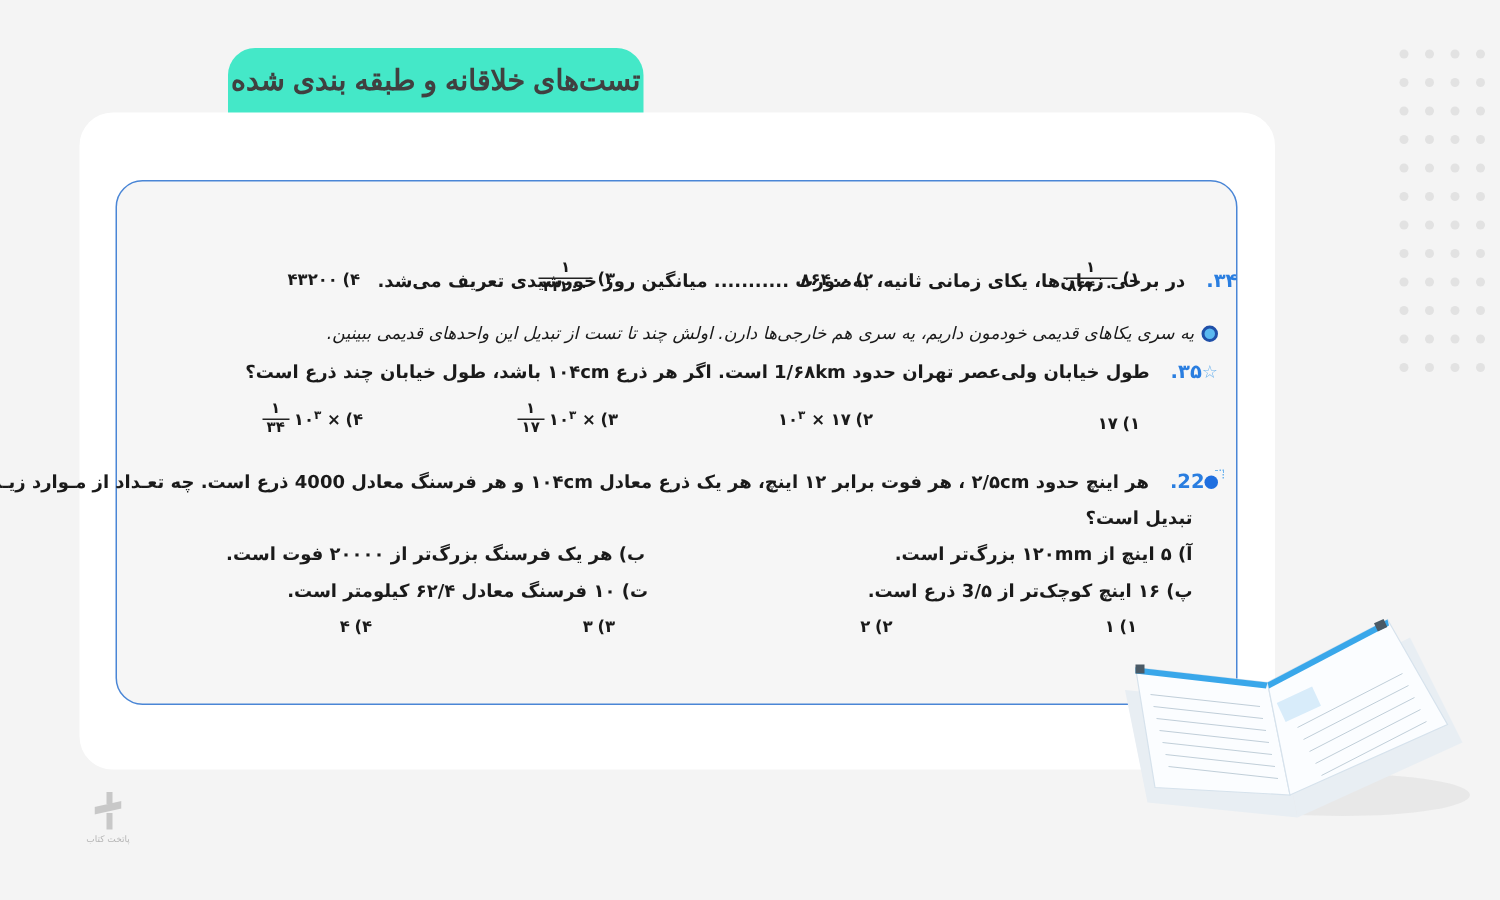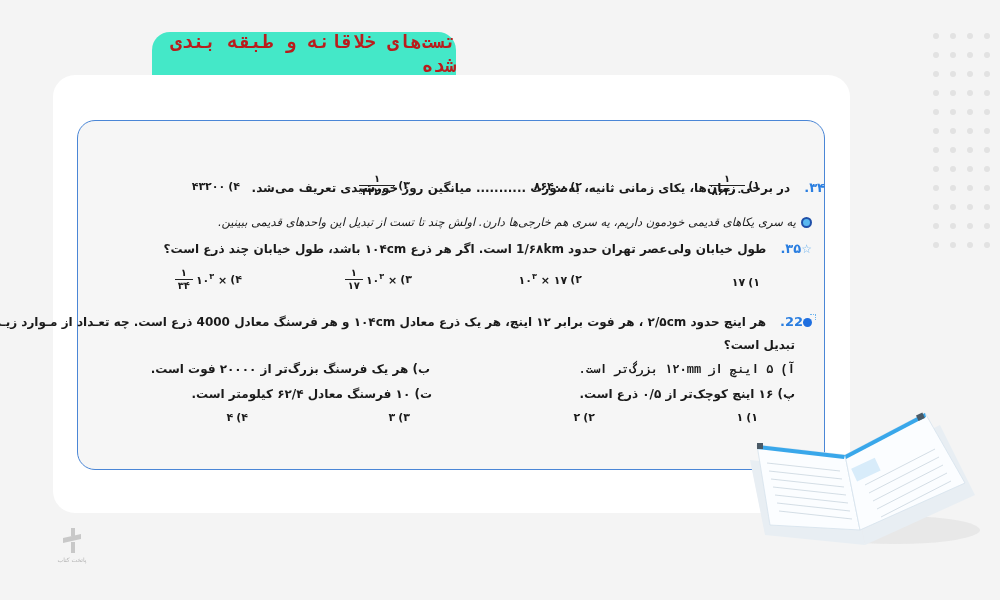--- a/index.html
+++ b/index.html
@@ -10,25 +10,25 @@
     font-family: "DejaVu Sans", sans-serif;
     color: #111;
   }
   .dots {
     position: absolute; left: 930px; top: 30px;
     display: grid; grid-template-columns: repeat(4, 17px); grid-auto-rows: 19px;
   }
   .dot { width: 6px; height: 6px; border-radius: 50%; background: #e2e2e2; margin: 3px 0 0 3px; }
 
   .title-tab {
-    position: absolute; left: 152px; top: 32px; width: 304px; height: 44px;
+    position: absolute; left: 152px; top: 32px; width: 277px; height: 44px;
     background: #44e8c8; border-radius: 18px 18px 0 0;
     display: flex; align-items: center; justify-content: center;
     direction: rtl;
-    font-family: Liberation Mono, monospace; font-weight: bold; font-size: 19px; color: #b91c1c;
+    font-family: Liberation Sans, sans-serif; font-weight: bold; font-size: 19px; color: #404040;
   }
   .card {
     position: absolute; left: 53px; top: 75px; width: 797px; height: 438px;
     background: #ffffff; border-radius: 22px;
   }
   .qbox {
     position: absolute; left: 77px; top: 120px; width: 748px; height: 350px;
     background: #f6f6f6; border: 1.5px solid #4a86d6; border-radius: 18px;
   }
   .line {
@@ -177,23 +177,23 @@
       <span class="num">۱</span>
       <span class="den">۳۴</span>
     </span>
 </div>
 
 <div class="line" style="right:188px; top:314px;">
   <span class="qnum"><span class="icon-bomb"></span><span>22.</span></span><span>هر اینچ حدود ۲/۵cm ، هر فوت برابر ۱۲ اینچ، هر یک ذرع معادل ۱۰۴cm و هر فرسنگ معادل 4000 ذرع است. چه تعـداد از مـوارد زیـر</span>
 </div>
 <div class="line" style="right:205px; top:338px;">تبدیل است؟</div>
 
-<div class="line" style="right:205px; top:362px;font-family:Liberation Mono, monospace;">آ) ۵ اینچ از ۱۲۰mm بزرگ‌تر است.</div>
+<div class="line" style="right:205px; top:362px;">آ) ۵ اینچ از ۱۲۰mm بزرگ‌تر است.</div>
 <div class="line" style="right:570px; top:362px;text-align:center;">ب) هر یک فرسنگ بزرگ‌تر از ۲۰۰۰۰ فوت است.</div>
-<div class="line" style="right:205px; top:387px;">پ) ۱۶ اینچ کوچک‌تر از ۰/۵ ذرع است.</div>
+<div class="line" style="right:205px; top:387px;">پ) ۱۶ اینچ کوچک‌تر از 3/۵ ذرع است.</div>
 <div class="line" style="right:568px; top:387px;text-align:center;">ت) ۱۰ فرسنگ معادل ۶۲/۴ کیلومتر است.</div>
 
 <div class="opt" style="right:242px; top:411px;">
   <span>۱)</span>
   <span>۱</span>
 </div>
 <div class="opt" style="right:405px; top:411px;">
   <span>۲)</span>
   <span>۲</span>
 </div>

